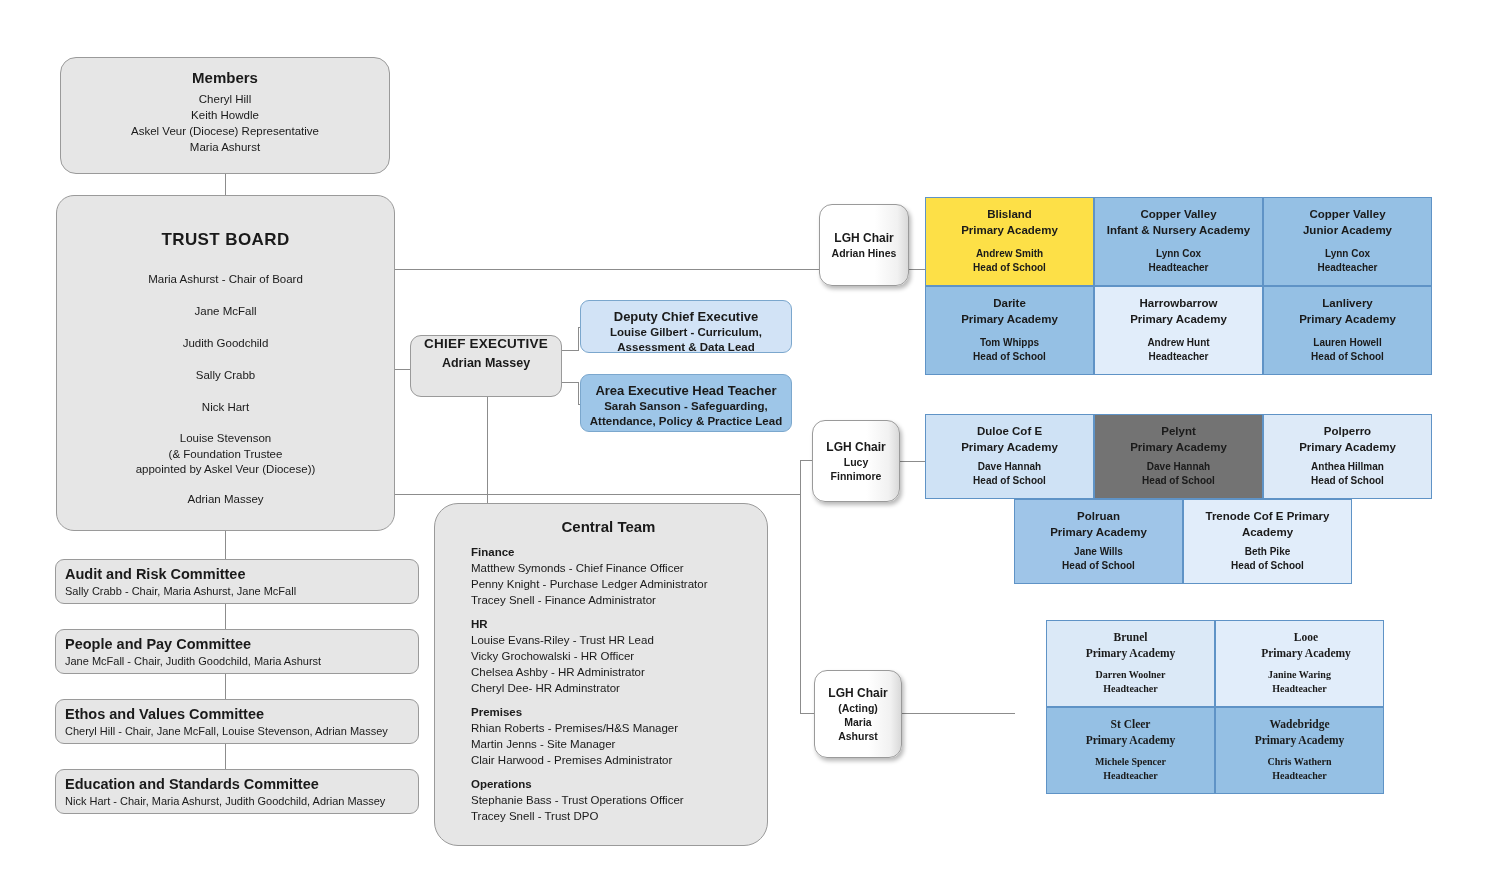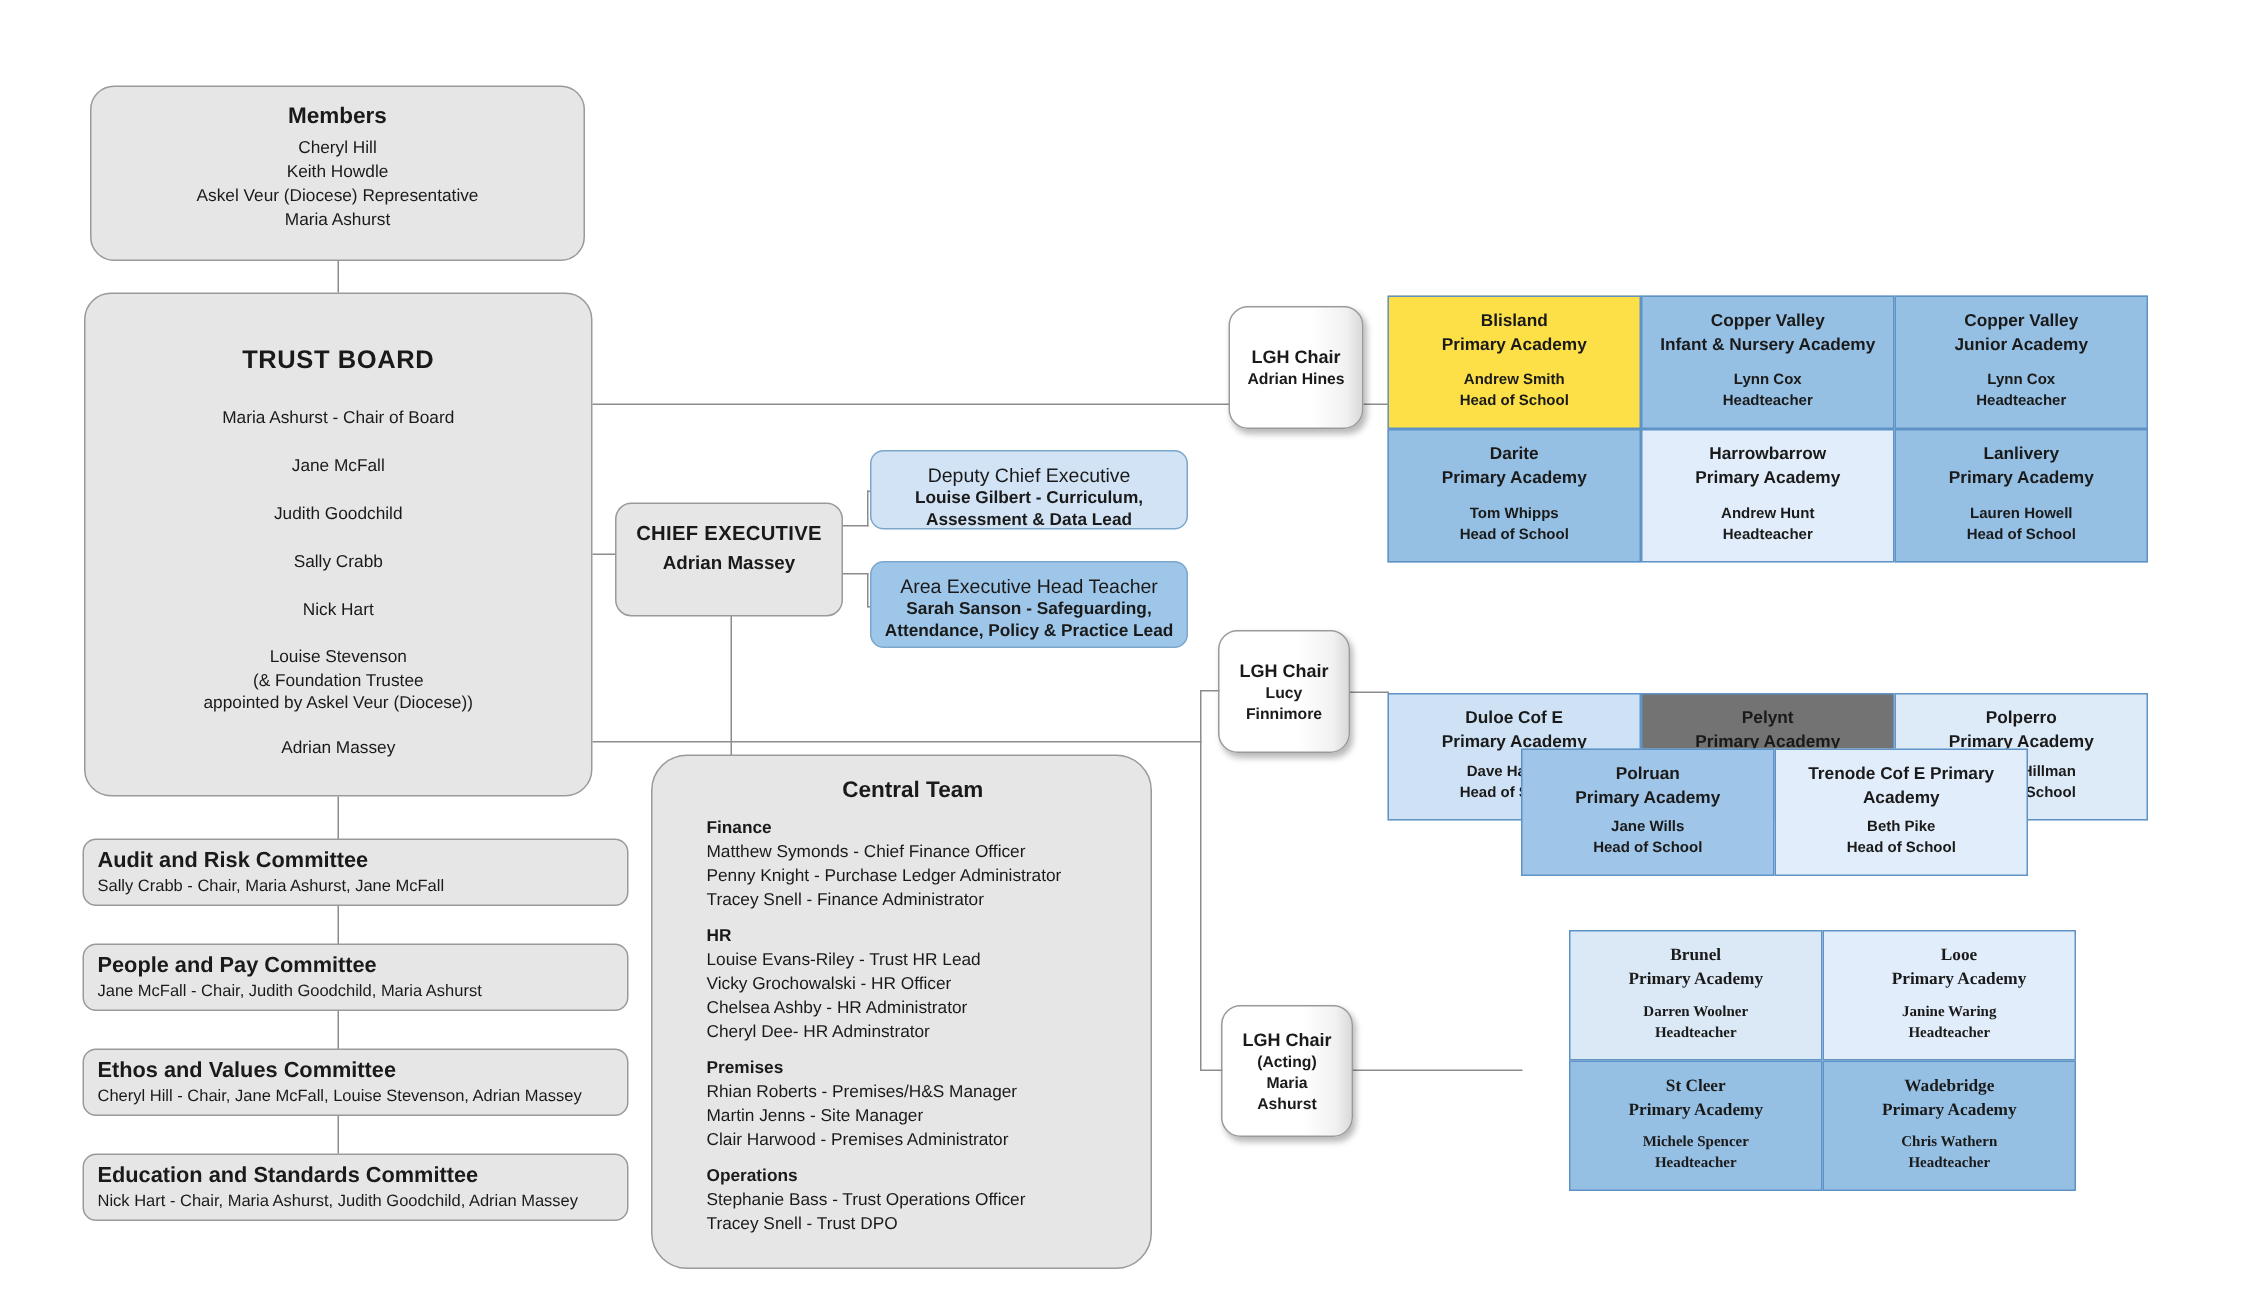--- a/index.html
+++ b/index.html
@@ -99,38 +99,38 @@
   #centralteam .gbox-title { font-size: 15px; margin-bottom: 9px; }
   #centralteam .ct-body { padding: 0 21px; }
   #centralteam .ct-head {
     font-size: 11.5px; font-weight: bold; line-height: 16px; margin-top: 8px;
   }
   #centralteam .ct-head.first { margin-top: 0; }
   #centralteam .ct-line { font-size: 11.5px; line-height: 16px; }
 
   
   #ceo {
-    left: 410px; top: 335px; width: 152px; height: 76px;
+    left: 410px; top: 335px; width: 152px; height: 62px;
     border-radius: 11px;
-    padding-top: 12px;
+    padding-top: 0;
   }
   #ceo .gbox-title { font-size: 13.5px; letter-spacing: .2px; }
   #ceo .ceo-name { text-align: center; font-size: 12.5px; font-weight: bold; margin-top: 5px; }
 
   
   .bluebox {
     position: absolute;
     box-sizing: border-box;
     border-radius: 9px;
     border: 1px solid #7ba7cd;
     z-index: 3;
     text-align: center;
     padding-top: 7px;
   }
-  .bluebox .bb-title { font-size: 13px; font-weight: normal; line-height: 17px; }
+  .bluebox .bb-title { font-size: 13px; font-weight: bold; line-height: 17px; }
   .bluebox .bb-sub { font-size: 11.5px; font-weight: bold; line-height: 15px; }
   #deputy {
     left: 580px; top: 300px; width: 212px; height: 53px;
     background: #d2e3f6;
   }
   #aeht {
     left: 580px; top: 374px; width: 212px; height: 58px;
     background: #9ec6e8;
   }
 
@@ -170,21 +170,21 @@
   .scell .s-head {
     font-size: 10px; font-weight: bold; line-height: 13.5px; position: absolute;
     left: 0; right: 0; bottom: 11px;
   }
   .scell .s-head .s-role { display: block; }
 
   
   #grid0 { left: 925px; top: 197px; }
   #grid0 .scell { width: 169px; height: 89px; }
   #grid1a { left: 925px; top: 414px; }
-  #grid1a .scell { width: 169px; height: 85px; margin-top: 48px; }
+  #grid1a .scell { width: 169px; height: 85px; }
   #grid1b { left: 1014px; top: 499px; }
   #grid1b .scell { width: 169px; height: 85px; }
   #grid2 { left: 1046px; top: 620px; font-family: Liberation Serif, serif; }
   #grid2 .scell { width: 169px; height: 87px; }
 </style>
 </head>
 <body>
 
 <div id="canvas">
 

